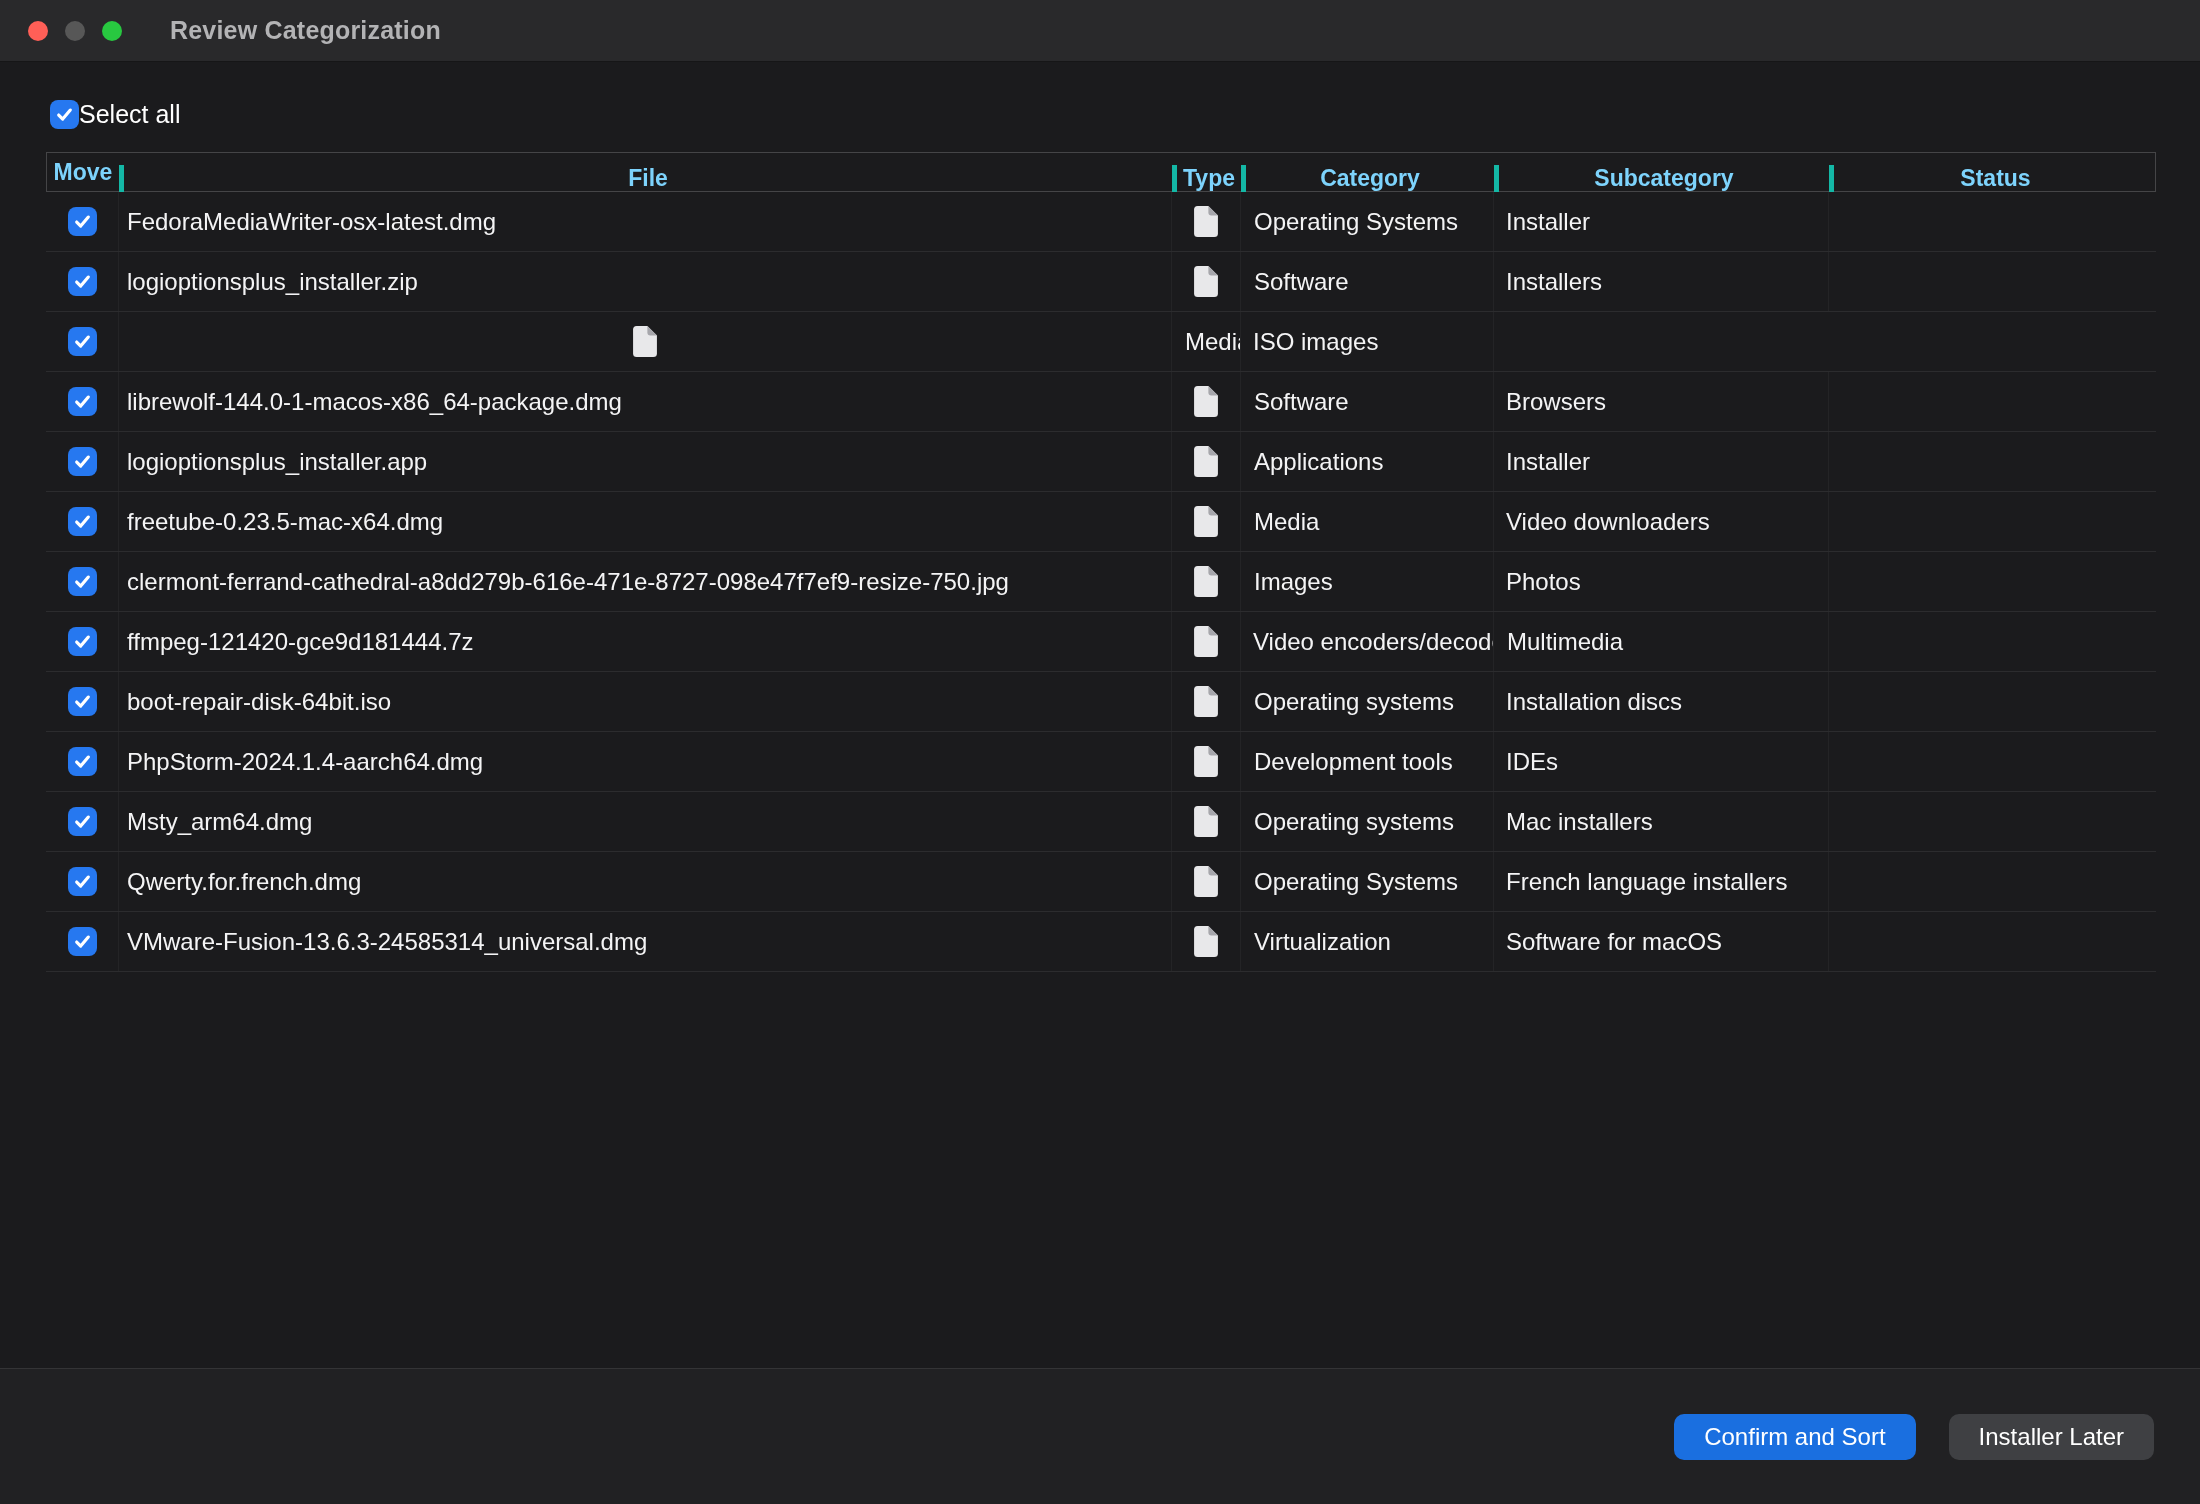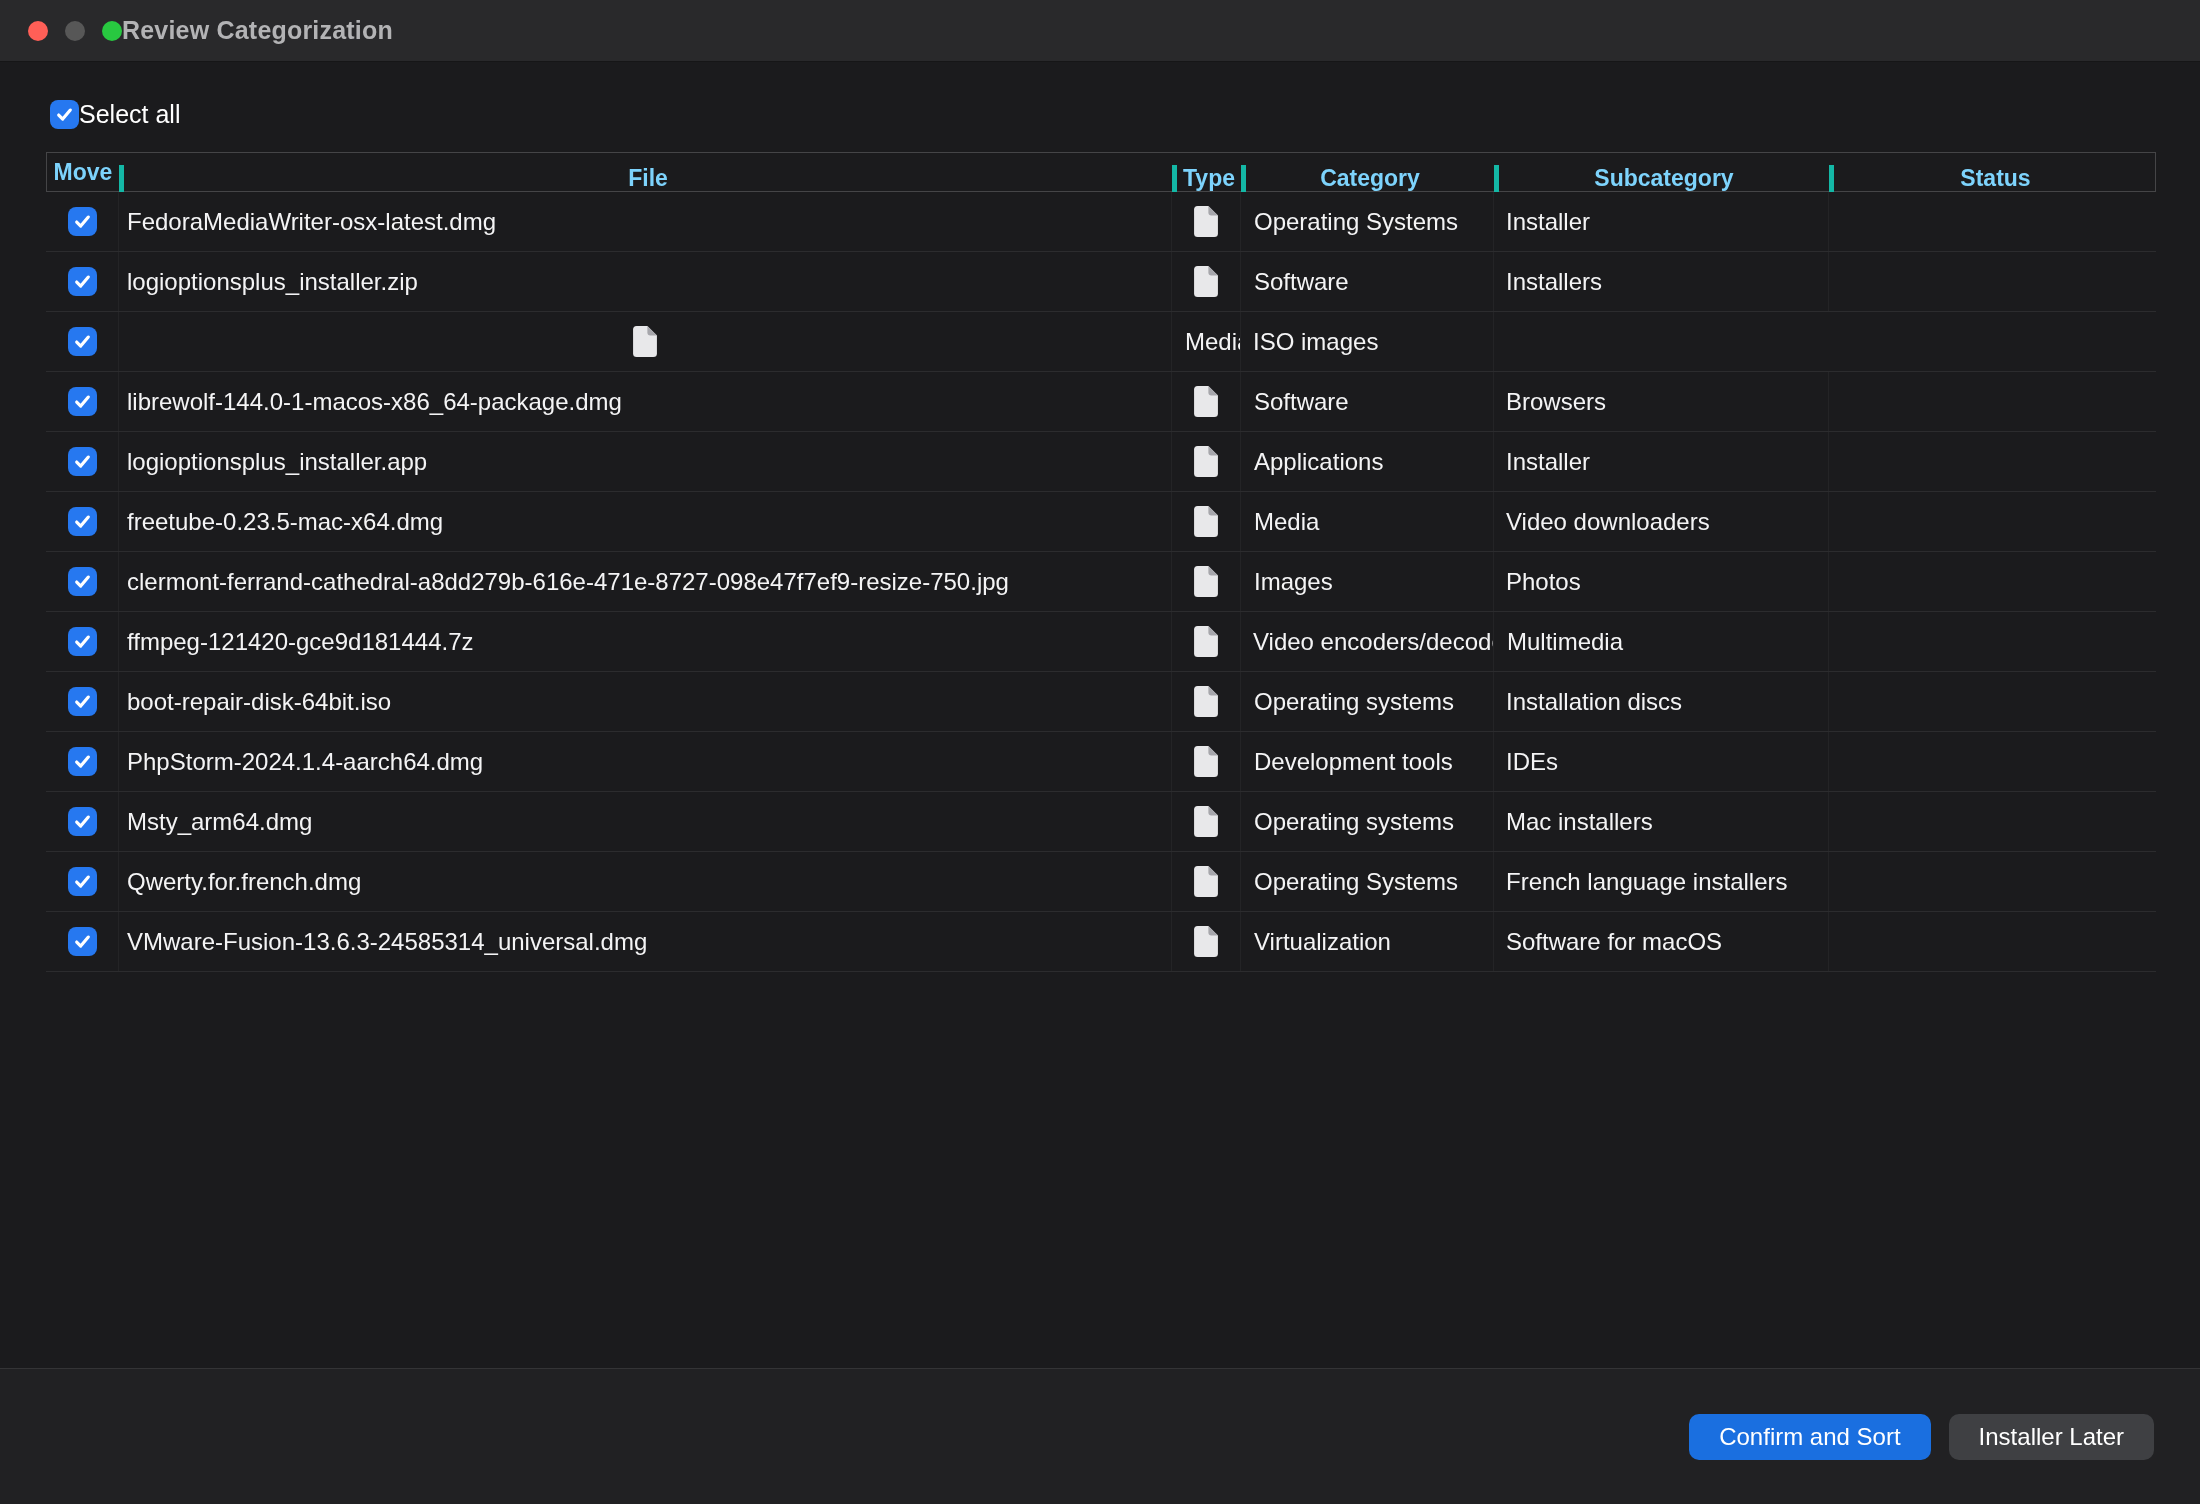--- a/index.html
+++ b/index.html
@@ -12,21 +12,21 @@
 
   
   .titlebar {
     height:62px; flex:0 0 62px; background:#29292b;
     border-bottom:1px solid #161617;
     display:flex; align-items:center; position:relative;
   }
   .traffic-lights { display:flex; gap:17px; margin-left:28px; }
   .tl { width:20px; height:20px; border-radius:50%; display:inline-block; }
   .window-title {
-    font-size:25px; font-weight:700; color:#b3b3b5;
+    margin-left:48px; font-size:25px; font-weight:700; color:#b3b3b5;
     letter-spacing:0.2px;
   }
 
   
   .content { flex:1 1 auto; padding:0 44px 0 46px; }
   .select-all-row {
     margin-top:36px; margin-left:4px; height:32px;
     display:flex; align-items:center; cursor:default;
   }
   .select-all-label { font-size:25px; color:#ffffff; }
@@ -71,21 +71,21 @@
   .td-status { padding-left:12px; }
 
   .doc-icon { display:inline-flex; }
   .doc-icon svg { width:24px; height:31px; }
 
   
   .footer {
     flex:0 0 136px; height:136px; background:#212123;
     border-top:1px solid #343436;
     display:flex; align-items:center; justify-content:flex-end;
-    gap:18px; padding:0 46px;
+    gap:33px; padding:0 46px;
   }
   .btn {
     height:46px; border:none; border-radius:10px; padding:0 30px;
     font-size:24px; color:#ffffff; font-family:inherit; font-weight:500;
     display:inline-flex; align-items:center; cursor:pointer;
   }
   .btn-primary { background:var(--btn-blue,#1a6fe0); }
   .btn-secondary { background:var(--btn-gray,#3f4043); }
 </style>
 </head>

